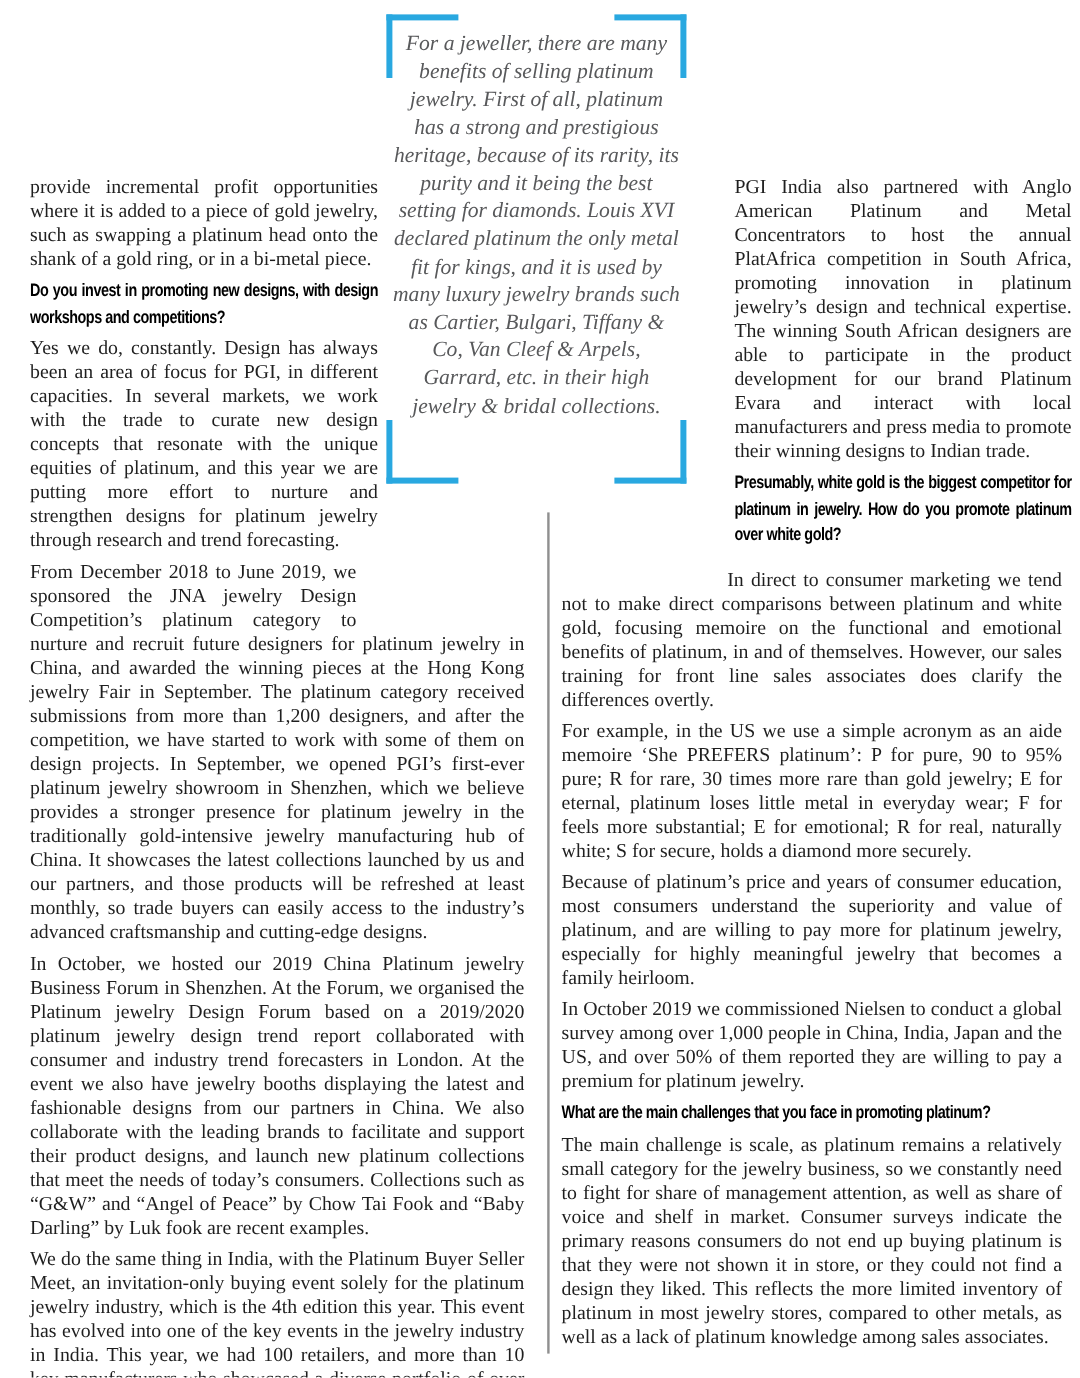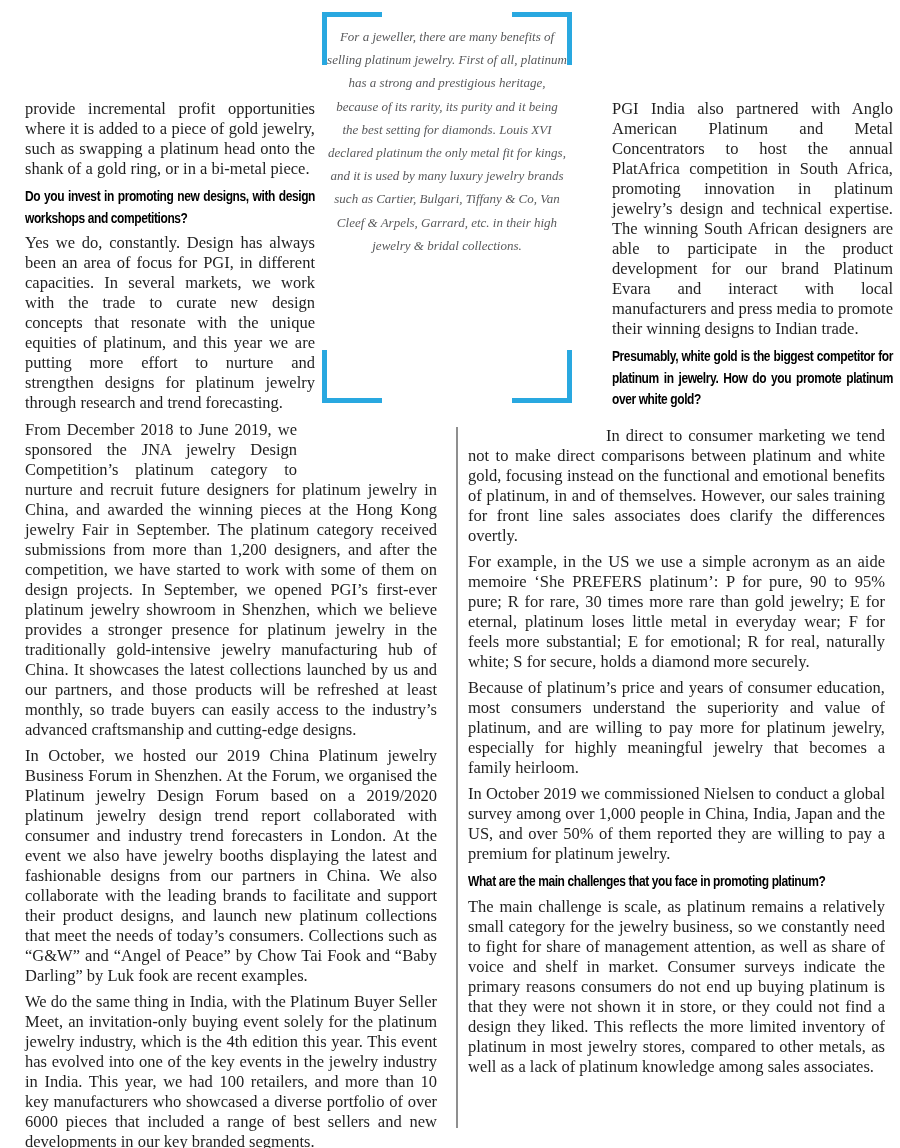--- a/index.html
+++ b/index.html
@@ -2,32 +2,32 @@
 <html><head>
 <meta charset="utf-8">
 <style>
   * { margin:0; padding:0; box-sizing:border-box; }
   html,body { background:#ffffff; }
   body {
     width:900px; height:1148px; position:relative; overflow:hidden;
     font-family:"Liberation Serif", serif; color:#1f1f1f;
   }
   .abs { position:absolute; }
-  .body-text { font-size:16.5px; line-height:20px; text-align:justify; }
+  .body-text { font-size:16.5px; line-height:20px; text-align:justify;margin-top:47px; }
   .para { margin-bottom:6px; }
   .qhead {
     font-family:"Liberation Sans", sans-serif; font-weight:bold; color:#000;
     font-size:15px; line-height:21.5px; letter-spacing:-0.5px;
     transform:scaleX(0.8); transform-origin:0 0; width:125%;
     text-align:justify; margin:5px 0 5px 0;
   }
   
   .pullquote-text {
     left:327px; top:25px; width:240px;
-    font-style:italic; font-size:13px; line-height:23.2px;
+    font-style:italic; font-size:18px; line-height:23.2px;
     color:#58595b; text-align:center;
   }
   .bracket { width:60px; height:53px; }
   .b-tl { left:322px; top:12px;  border-top:5px solid var(--blue);    border-left:5px solid var(--blue); }
   .b-tr { left:512px; top:12px;  border-top:5px solid var(--blue);    border-right:5px solid var(--blue); }
   .b-bl { left:322px; top:350px; border-bottom:5px solid var(--blue); border-left:5px solid var(--blue); }
   .b-br { left:512px; top:350px; border-bottom:5px solid var(--blue); border-right:5px solid var(--blue); }
   :root { --blue:#29a8e0; }
   
   .col-top-left  { left:25px;  top:99px;  width:290px; }
@@ -62,19 +62,19 @@
 <div class="abs divider"></div>
 
 <div class="abs col-bot-left body-text">
   <p class="para"><span class="wrap-r"></span><span>From December 2018 to June 2019, we sponsored the JNA jewelry Design Competition’s platinum category to nurture and recruit future designers for platinum jewelry in China, and awarded the winning pieces at the Hong Kong jewelry Fair in September. The platinum category received submissions from more than 1,200 designers, and after the competition, we have started to work with some of them on design projects. In September, we opened PGI’s first-ever platinum jewelry showroom in Shenzhen, which we believe provides a stronger presence for platinum jewelry in the traditionally gold-intensive jewelry manufacturing hub of China. It showcases the latest collections launched by us and our partners, and those products will be refreshed at least monthly, so trade buyers can easily access to the industry’s advanced craftsmanship and cutting-edge designs.</span></p>
   <p class="para">In October, we hosted our 2019 China Platinum jewelry Business Forum in Shenzhen. At the Forum, we organised the Platinum jewelry Design Forum based on a 2019/2020 platinum jewelry design trend report collaborated with consumer and industry trend forecasters in London. At the event we also have jewelry booths displaying the latest and fashionable designs from our partners in China. We also collaborate with the leading brands to facilitate and support their product designs, and launch new platinum collections that meet the needs of today’s consumers. Collections such as “G&amp;W” and “Angel of Peace” by Chow Tai Fook and “Baby Darling” by Luk fook are recent examples.</p>
   <p class="para">We do the same thing in India, with the Platinum Buyer Seller Meet, an invitation-only buying event solely for the platinum jewelry industry, which is the 4th edition this year. This event has evolved into one of the key events in the jewelry industry in India. This year, we had 100 retailers, and more than 10 key manufacturers who showcased a diverse portfolio of over 6000 pieces that included a range of best sellers and new developments in our key branded segments.</p>
 </div>
 
 <div class="abs col-bot-right body-text">
   <p class="para"><span class="wrap-l"></span></p>
-  <p class="para">In direct to consumer marketing we tend not to make direct comparisons between platinum and white gold, focusing instead on the functional and emotional benefits of platinum, in and of themselves. However, our sales training for front line sales associates does clarify the differences overtly.</p>
+  <p class="para">In direct to consumer marketing we tend not to make direct comparisons between platinum and white gold, focusing memoire on the functional and emotional benefits of platinum, in and of themselves. However, our sales training for front line sales associates does clarify the differences overtly.</p>
   <p class="para">For example, in the US we use a simple acronym as an aide memoire ‘She PREFERS platinum’: P for pure, 90 to 95% pure; R for rare, 30 times more rare than gold jewelry; E for eternal, platinum loses little metal in everyday wear; F for feels more substantial; E for emotional; R for real, naturally white; S for secure, holds a diamond more securely.</p>
   <p class="para">Because of platinum’s price and years of consumer education, most consumers understand the superiority and value of platinum, and are willing to pay more for platinum jewelry, especially for highly meaningful jewelry that becomes a family heirloom.</p>
   <p class="para">In October 2019 we commissioned Nielsen to conduct a global survey among over 1,000 people in China, India, Japan and the US, and over 50% of them reported they are willing to pay a premium for platinum jewelry.</p>
   <h2 class="qhead">What are the main challenges that you face in promoting platinum?</h2>
   <p class="para">The main challenge is scale, as platinum remains a relatively small category for the jewelry business, so we constantly need to fight for share of management attention, as well as share of voice and shelf in market. Consumer surveys indicate the primary reasons consumers do not end up buying platinum is that they were not shown it in store, or they could not find a design they liked. This reflects the more limited inventory of platinum in most jewelry stores, compared to other metals, as well as a lack of platinum knowledge among sales associates.</p>
 </div>
 
 </body></html>

